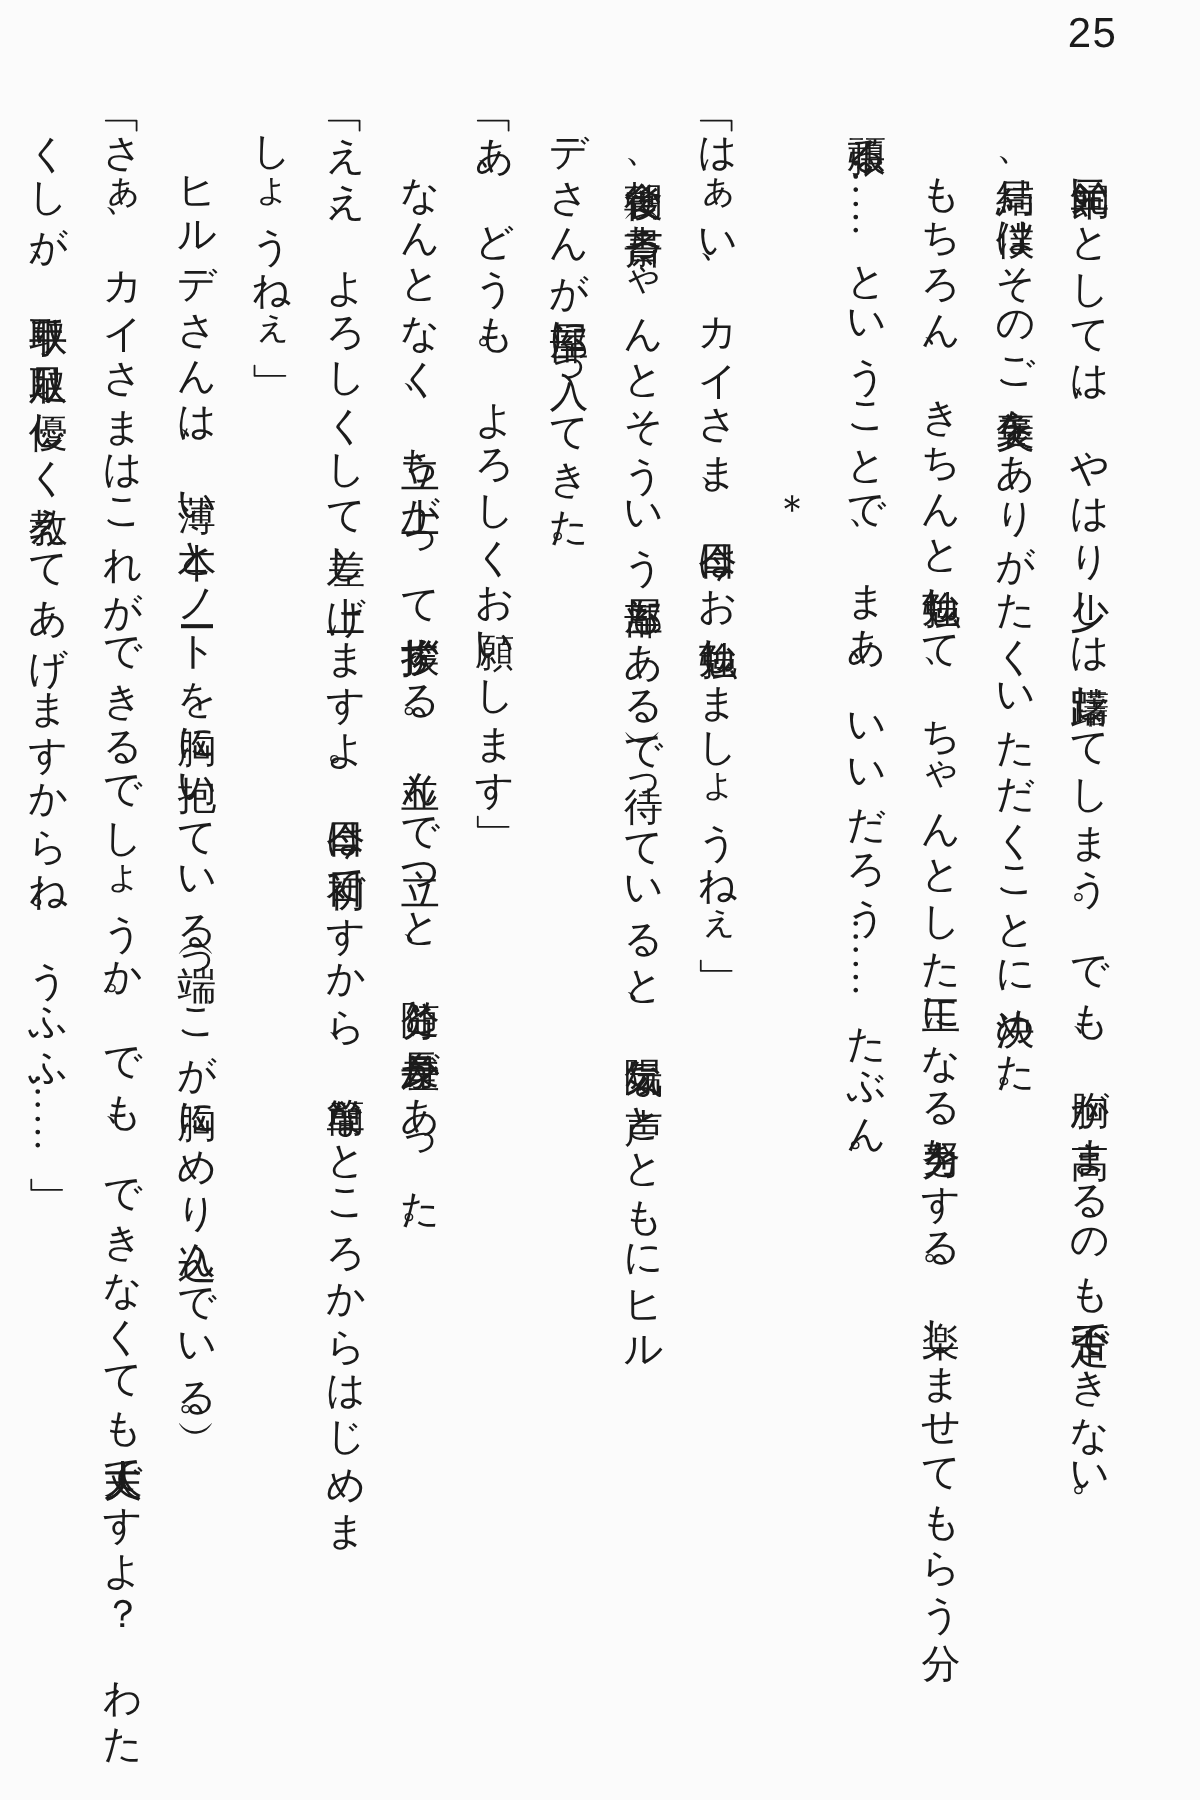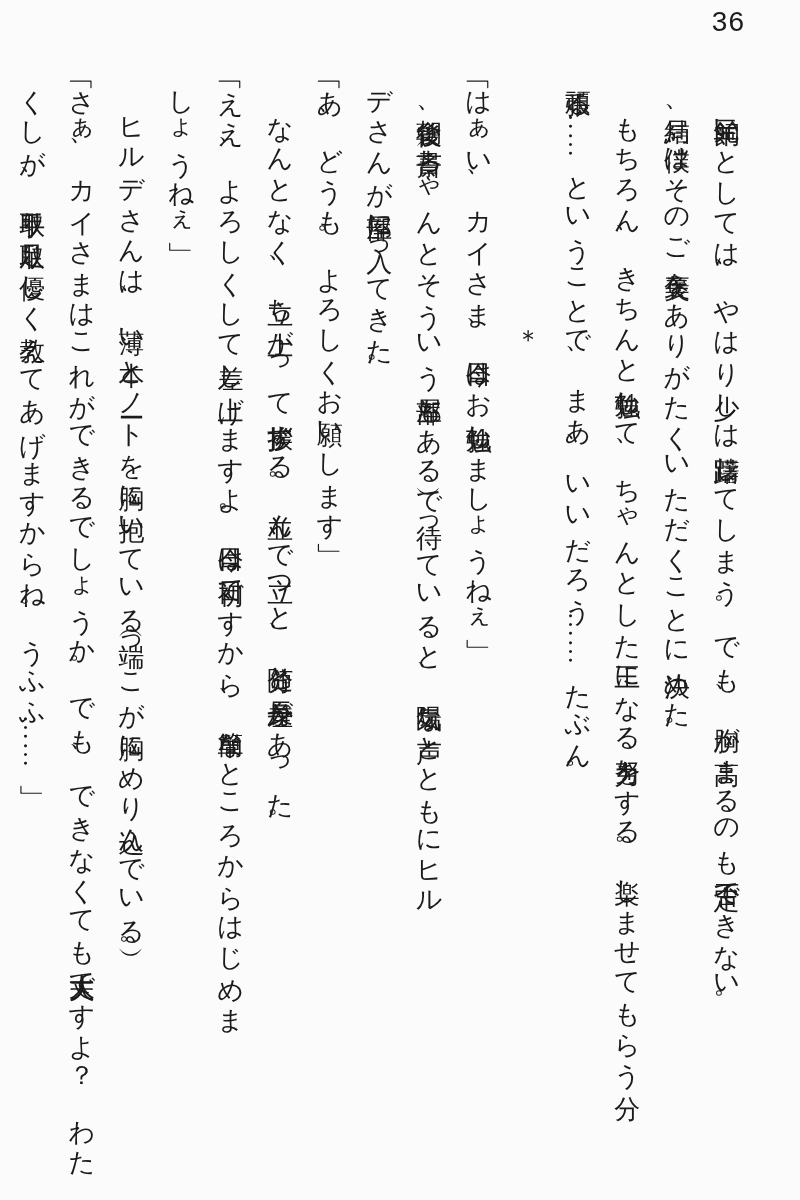--- a/index.html
+++ b/index.html
@@ -46,19 +46,19 @@
     padding: 0;
   }
   .para.separator {
     text-indent: 240px;
   }
 </style>
 </head>
 <body>
 
 <div class="page">
-  <div class="page-number">36</div>
+  <div class="page-number">25</div>
   <div class="text-body"><p class="para">　元羊飼いとしては、やはり少しは躊躇してしまう。でも、胸が高まるのも否定できない。</p><p class="para">　結局、僕はそのご褒美をありがたくいただくことに決めた。</p><p class="para">　もちろん、きちんと勉強して、ちゃんとした王になる努力をする。楽しませてもらう分
 頑張る……ということで、まあ、いいだろう……たぶん。</p><p class="para separator">＊</p><p class="para">「はぁい、カイさま、今日はお勉強しましょうねぇ」</p><p class="para">　朝食後、書斎（ちゃんとそういう部屋もある）で待っていると、陽気な声とともにヒル
 デさんが部屋に入ってきた。</p><p class="para">「あ、どうも。よろしくお願いします」</p><p class="para">　なんとなく、立ち上がって挨拶する。並んで立つと、随分と身長差があった。</p><p class="para">「ええ、よろしくして差し上げますよ。今日は初日ですから、簡単なところからはじめま
 しょうねぇ」</p><p class="para">　ヒルデさんは、薄い本とノートを胸に抱いている（端っこが胸にめり込んでいる）。</p><p class="para">「さぁ、カイさまはこれができるでしょうか。でも、できなくても大丈夫ですよ？　わた
 くしが、手取り足取り優しく教えてあげますからね。うふふ……」</p></div>
 </div>
 
 </body></html>

